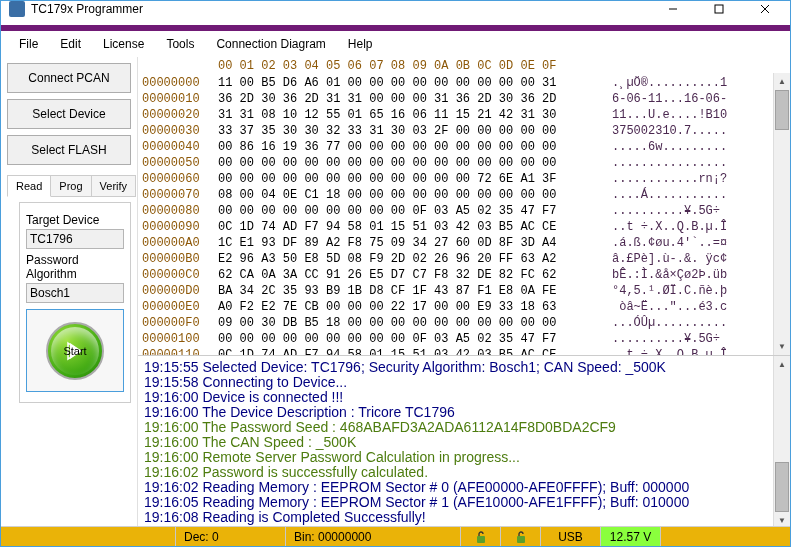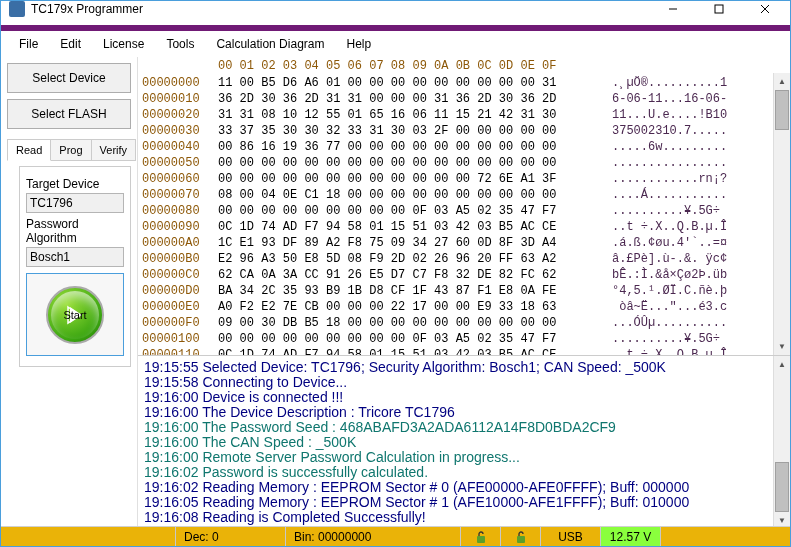--- a/index.html
+++ b/index.html
@@ -37,21 +37,21 @@
 .hexheader { display: flex; padding: 2px 4px 0 4px; font-family: "Courier New", monospace; font-size: 12px; }
 .hexheader .sp1 { width: 76px; }
 .hexheader .cols { color: #8d5808; letter-spacing: 0; }
 .scrollbar { width: 17px; background: #f0f0f0; border-left: 1px solid #ddd; display: flex; flex-direction: column; }
 .scrollbar .arrow { height: 17px; background: #f0f0f0; display: flex; align-items: center; justify-content: center; font-size: 8px; color: #555; }
 .scrollbar .track { flex: 1; background: #f0f0f0; position: relative; }
 .scrollbar .thumb { position: absolute; top: 0; left: 1px; right: 1px; height: 40px; background: #c0c0c0; border: 1px solid #a0a0a0; }
 .logwrap { flex: 1; display: flex; }
 .log { flex: 1; padding: 4px 6px; overflow: hidden; font-size: 14px; line-height: 15px; font-family: Tahoma, sans-serif; }
 .log .line.blue { color: #000080; }
-.log .line.gray { color: #0f766e; }
+.log .line.gray { color: #4d7c0f; }
 .statusbar { height: 20px; background: #eab308; border-top: 1px solid #d0d0d0; display: flex; align-items: center; font-size: 12px; }
 .statusbar .cell { border-right: 1px solid #c8c8c8; padding: 0 8px; height: 100%; display: flex; align-items: center; }
 .statusbar .wide { width: 110px; }
 .statusbar .widel { width: 175px; }
 .statusbar .flex { flex: 1; }
 .lockcell { width: 40px; justify-content: center; display: flex; align-items: center; }
 .volt { background: #8aff3d; font-weight: normal; }
 </style>
 </head>
 <body>
@@ -78,26 +78,27 @@
           </svg>
       </div>
     </div>
   </div>
 
   <div class="menubar">
     <div class="item">File</div>
     <div class="item">Edit</div>
     <div class="item">License</div>
     <div class="item">Tools</div>
-    <div class="item">Calculation Diagram</div>
+    <div class="item">Connection Diagram</div>
     <div class="item">Help</div>
   </div>
 
   <div class="content">
     <div class="left">
+      <button class="wide">Connect PCAN</button>
       <button class="wide">Select Device</button>
       <button class="wide">Select FLASH</button>
 
       <div class="tabs">
         <div class="tab active">Read</div>
         <div class="tab">Prog</div>
         <div class="tab">Verify</div>
       </div>
       <div class="panel">
         <div class="lbl">Target Device</div>

